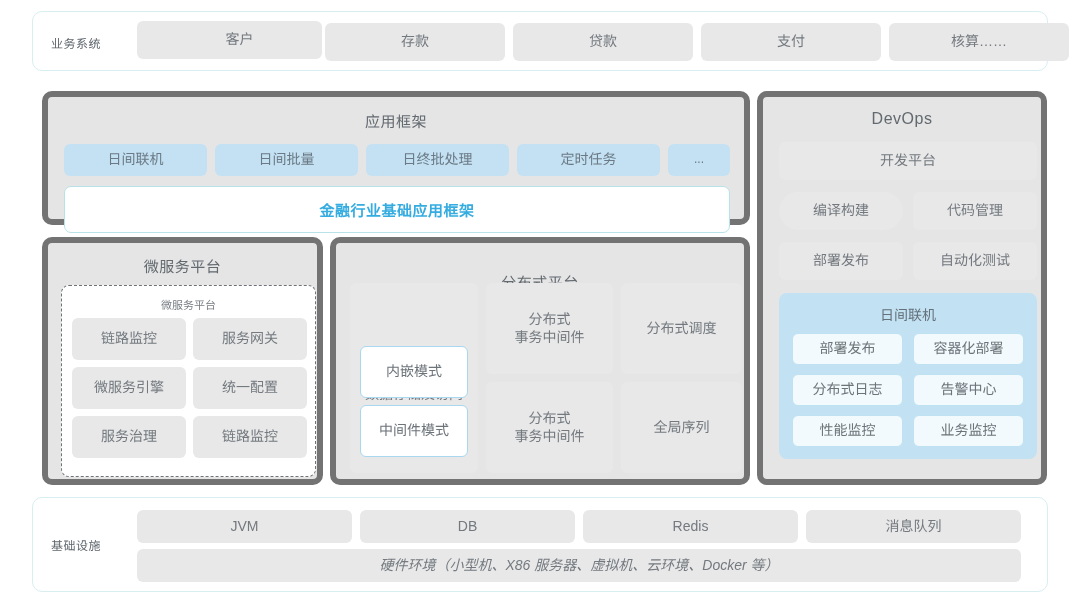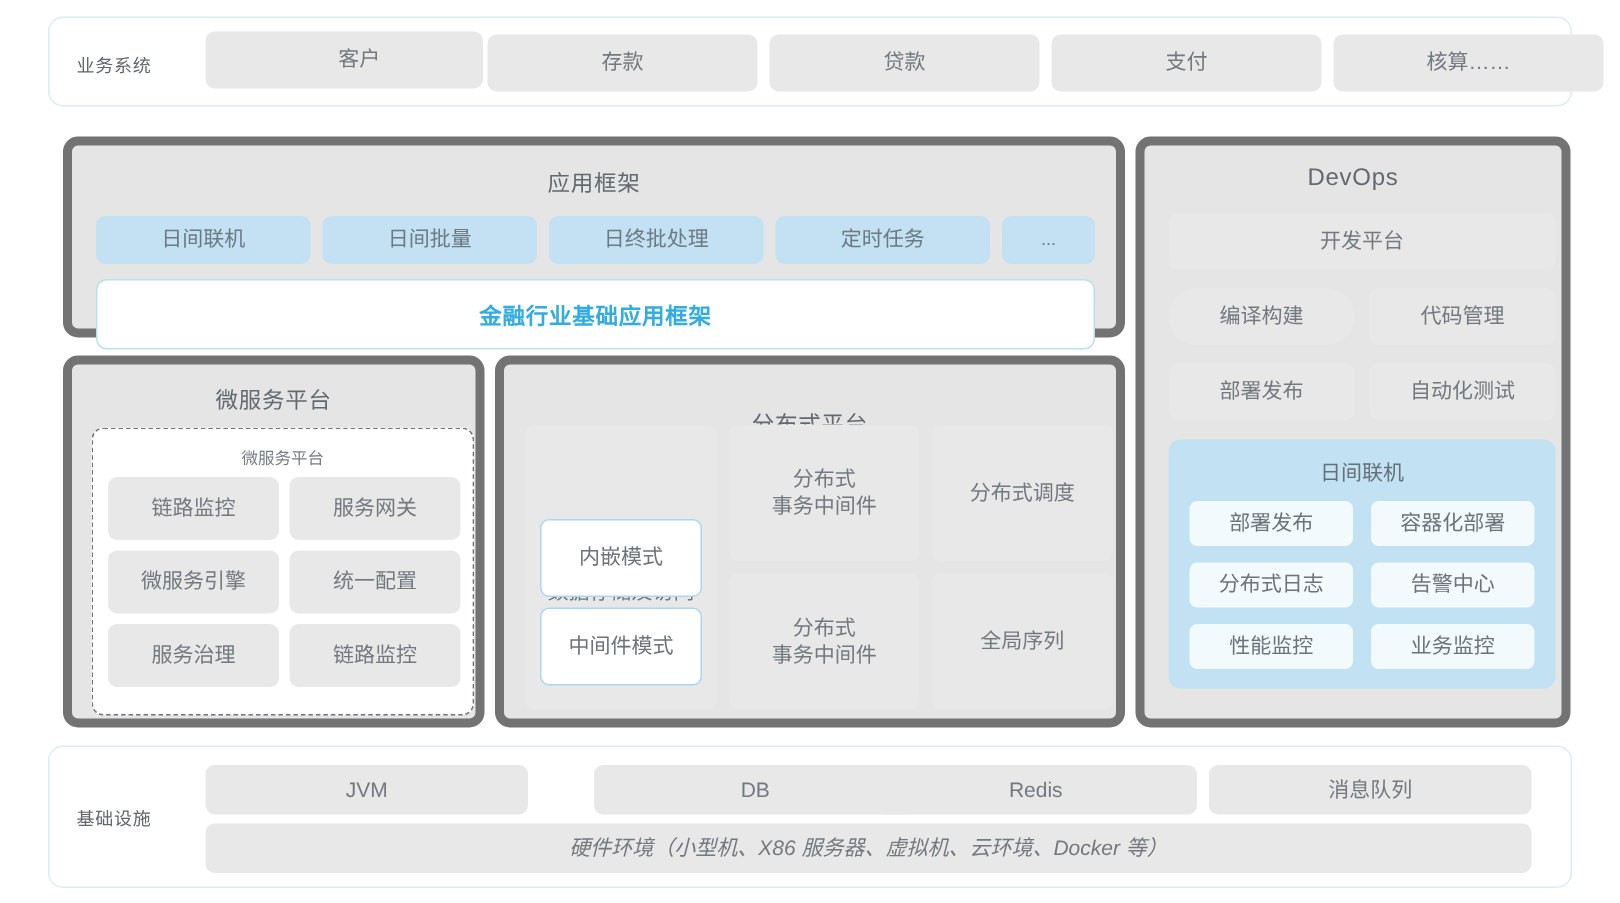--- a/index.html
+++ b/index.html
@@ -210,20 +210,20 @@
       <div class="tile ghost" style="left:134px; top:81px; width:111px; height:32px;">告警中心</div>
       <div class="tile ghost" style="left:13px; top:122px; width:111px; height:32px;">性能监控</div>
       <div class="tile ghost" style="left:134px; top:122px; width:111px; height:32px;">业务监控</div>
     </div>
   </div>
 
   <div class="outer-panel" style="left:32px; top:497px; width:1016px; height:95px;">
     <div class="side-label" style="left:18px; top:38px;">基础设施</div>
 
     <div class="tile" style="left:104px; top:12px; width:215px; height:33px;">JVM</div>
-    <div class="tile" style="left:327px; top:12px; width:215px; height:33px;margin-left:36px;">DB</div>
+    <div class="tile" style="left:327px; top:12px; width:215px; height:33px;">DB</div>
     <div class="tile" style="left:550px; top:12px; width:215px; height:33px;">Redis</div>
     <div class="tile" style="left:773px; top:12px; width:215px; height:33px;">消息队列</div>
 
     <div class="tile" style="left:104px; top:51px; width:884px; height:33px;font-style:italic;">硬件环境（小型机、X86 服务器、虚拟机、云环境、Docker 等）</div>
   </div>
 
 </div>
 
 </body></html>

